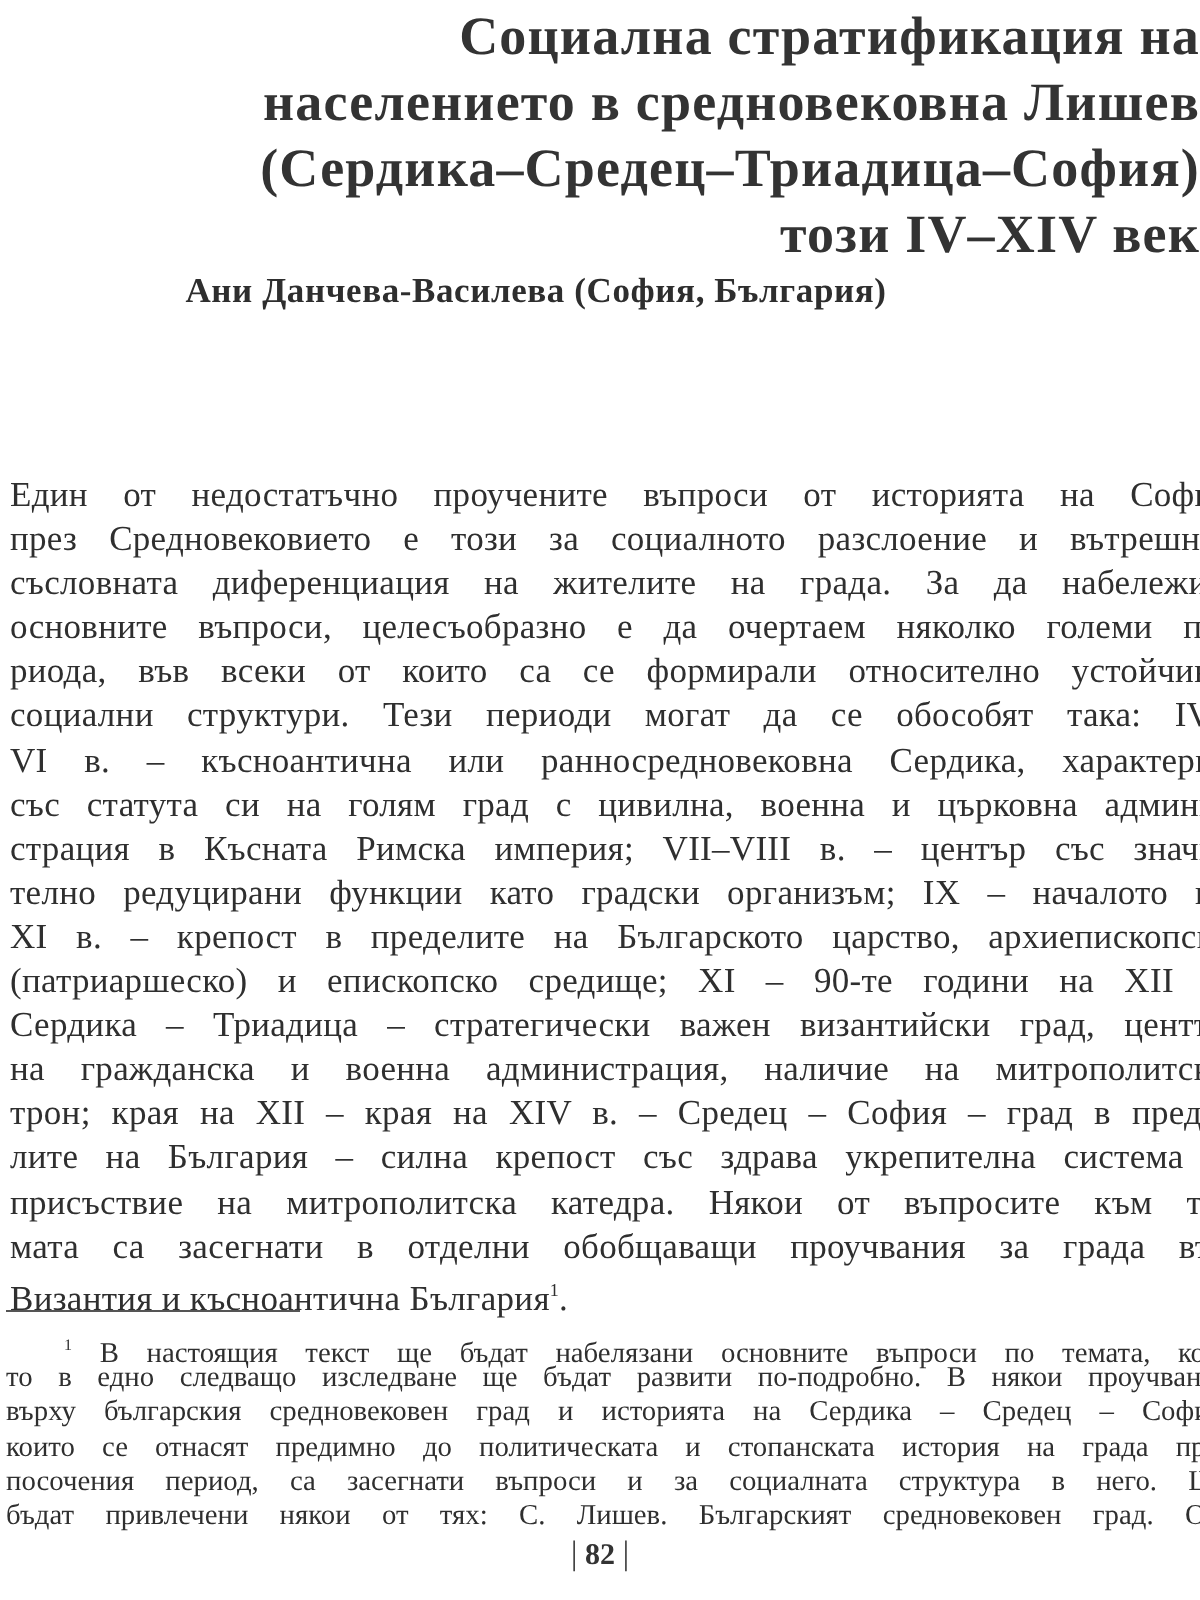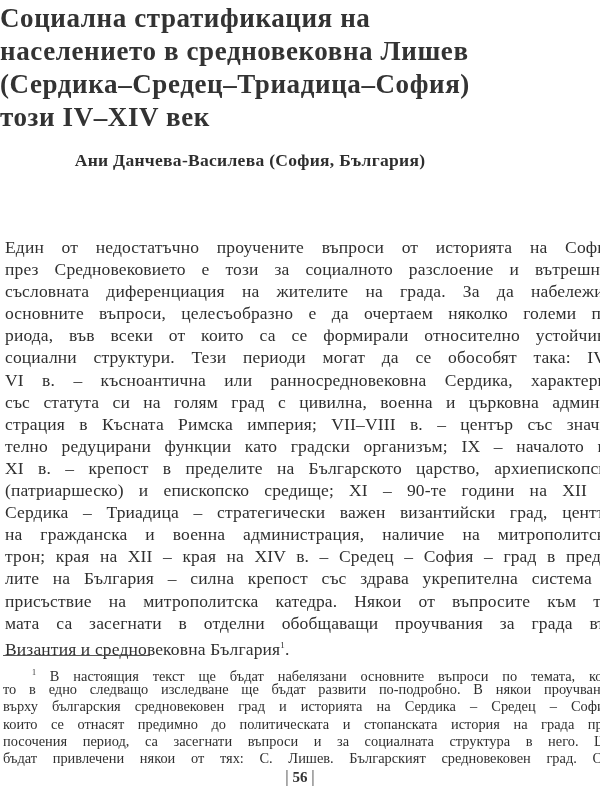--- a/index.html
+++ b/index.html
@@ -13,41 +13,42 @@
     overflow: hidden;
     position: relative;
     font-family: "Liberation Serif", "DejaVu Serif", serif;
     color: #2b2b2b;
   }
   .title-block {
     position: absolute;
     top: 2px;
     left: 0;
     width: 600px;
-    text-align: left;
+    text-align: right;
   }
   .title-line {
     font-weight: bold;
     font-size: 27px;
     line-height: 33px;
     color: #333333;
     letter-spacing: 0.6px;
     white-space: nowrap;
   }
   .author {
     position: absolute;
-    top: 150px;
+    top: 135px;
     left: 0;
     width: 500px;
     text-align: center;
     font-weight: bold;
     font-size: 17.5px;
     color: #2e2e2e;
     letter-spacing: 0.3px;
     white-space: nowrap;
+    padding-left: 18px;
   }
   .body-text {
     position: absolute;
     top: 236px;
     left: 5px;
     width: 610px;
   }
   .body-line {
     font-size: 17.5px;
     line-height: 22.1px;
@@ -135,31 +136,31 @@
   <div class="body-line">страция в Късната Римска империя; VII–VIII в. – център със значи-</div>
   <div class="body-line">телно редуцирани функции като градски организъм; IX – началото на</div>
   <div class="body-line">XI в. – крепост в пределите на Българското царство, архиепископско</div>
   <div class="body-line">(патриаршеско) и епископско средище; XI – 90-те години на XII в.</div>
   <div class="body-line">Сердика – Триадица – стратегически важен византийски град, център</div>
   <div class="body-line">на гражданска и военна администрация, наличие на митрополитски</div>
   <div class="body-line">трон; края на XII – края на XIV в. – Средец – София – град в преде-</div>
   <div class="body-line">лите на България – силна крепост със здрава укрепителна система и</div>
   <div class="body-line">присъствие на митрополитска катедра. Някои от въпросите към те-</div>
   <div class="body-line">мата са засегнати в отделни обобщаващи проучвания за града във</div>
-  <div class="body-line last"><span>Византия и средновековна България</span><sup>1</sup><span>.</span></div>
+  <div class="body-line last"><span>Византия и късноантична България</span><sup>1</sup><span>.</span></div>
 </div>
 
 <div class="footnote-rule"></div>
 
 <div class="footnotes">
   <div class="fn-line first"><sup>1</sup> <span>В настоящия текст ще бъдат набелязани основните въпроси по темата, кои-</span></div>
   <div class="fn-line">то в едно следващо изследване ще бъдат развити по-подробно. В някои проучвания</div>
   <div class="fn-line">върху българския средновековен град и историята на Сердика – Средец – София,</div>
   <div class="fn-line">които се отнасят предимно до политическата и стопанската история на града през</div>
   <div class="fn-line">посочения период, са засегнати въпроси и за социалната структура в него. Ще</div>
   <div class="fn-line">бъдат привлечени някои от тях: С. Лишев. Българският средновековен град. Об-</div>
 </div>
 
 <div class="page-number">
   <span class="bar">|</span>
-  <span>56</span>
+  <span>82</span>
   <span class="bar">|</span>
 </div>
 
 </body></html>

